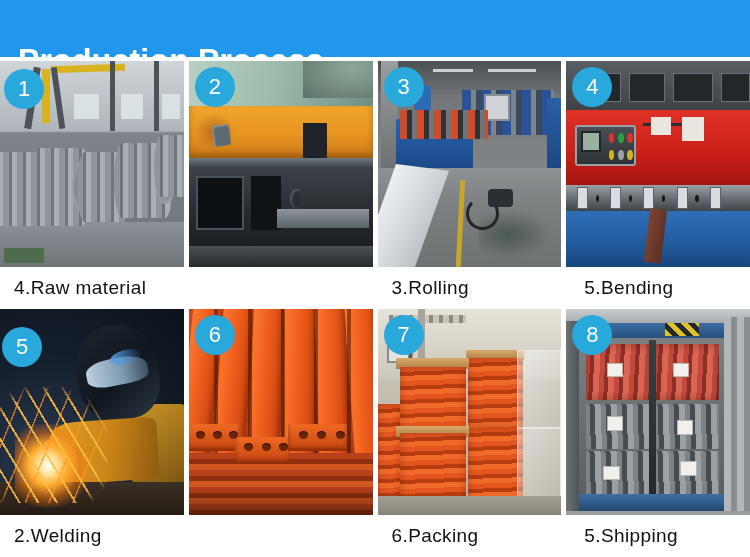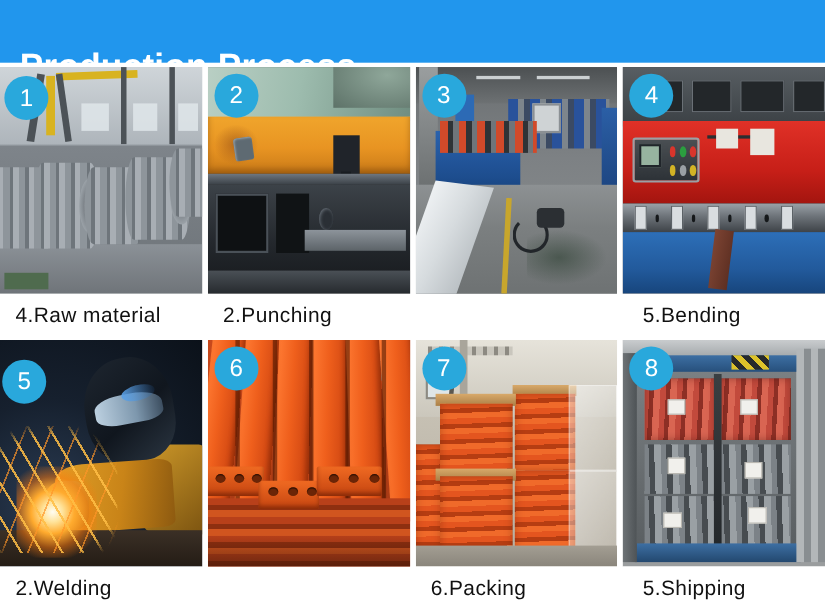--- a/index.html
+++ b/index.html
@@ -356,21 +356,20 @@
           <div class="punchstem"></div>
         <div class="deckline"></div>
           <div class="body"></div>
         <div class="slotA"></div>
           <div class="slotB"></div>
           <div class="knob"></div>
         <div class="tray"></div>
           <div class="base"></div>
         <div class="badge">2</div>
       </div>
-      <div class="caption">2.Punching</div>
     </div>
 
     <div class="cell">
       <div class="photo p3">
         <div class="ceiling"></div>
         <div class="lightstrip" style="left:30%;width:22%"></div>
         <div class="lightstrip" style="left:60%;width:26%"></div>
         <div class="pillarL"></div>
         <div class="lineback"></div>
           <div class="lightbox"></div>
@@ -379,20 +378,21 @@
         <div class="machineblue"></div>
           <div class="rollerbank"></div>
         <div class="floor"></div>
           <div class="grease"></div>
         <div class="yellowline"></div>
         <div class="strip"></div>
         <div class="hose"></div>
           <div class="partdark"></div>
         <div class="badge">3</div>
       </div>
+      <div class="caption">3.Rolling</div>
     </div>
 
     <div class="cell">
       <div class="photo p4">
         <div class="bg"></div>
         <div class="shelf" style="left:8%;width:22%"></div>
         <div class="shelf" style="left:34%;width:20%"></div>
         <div class="shelf" style="left:58%;width:22%"></div>
         <div class="shelf" style="left:84%;width:16%"></div>
         <div class="redbody"></div>

